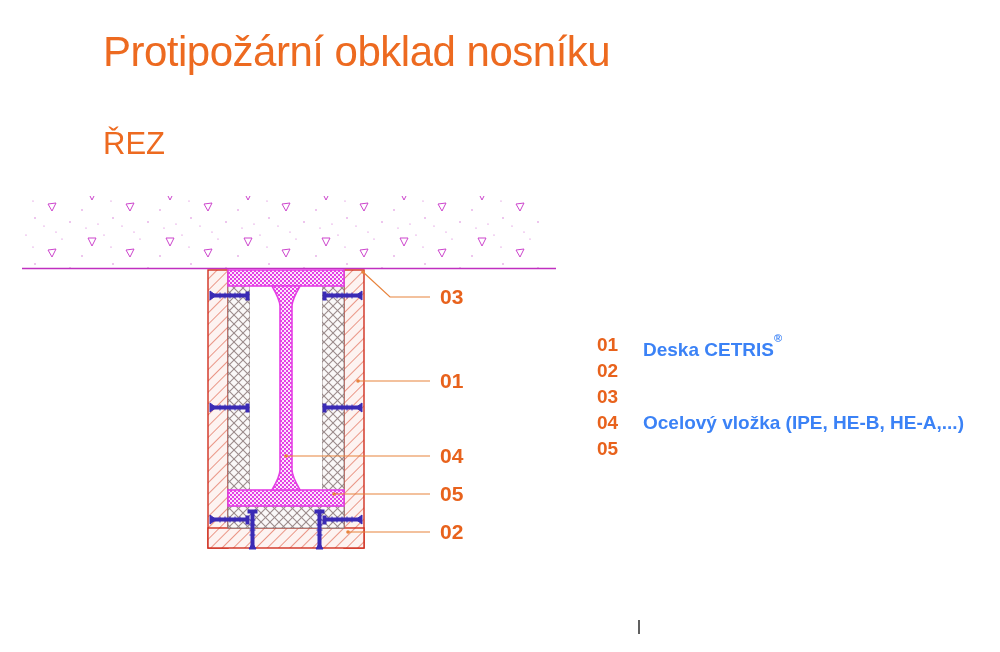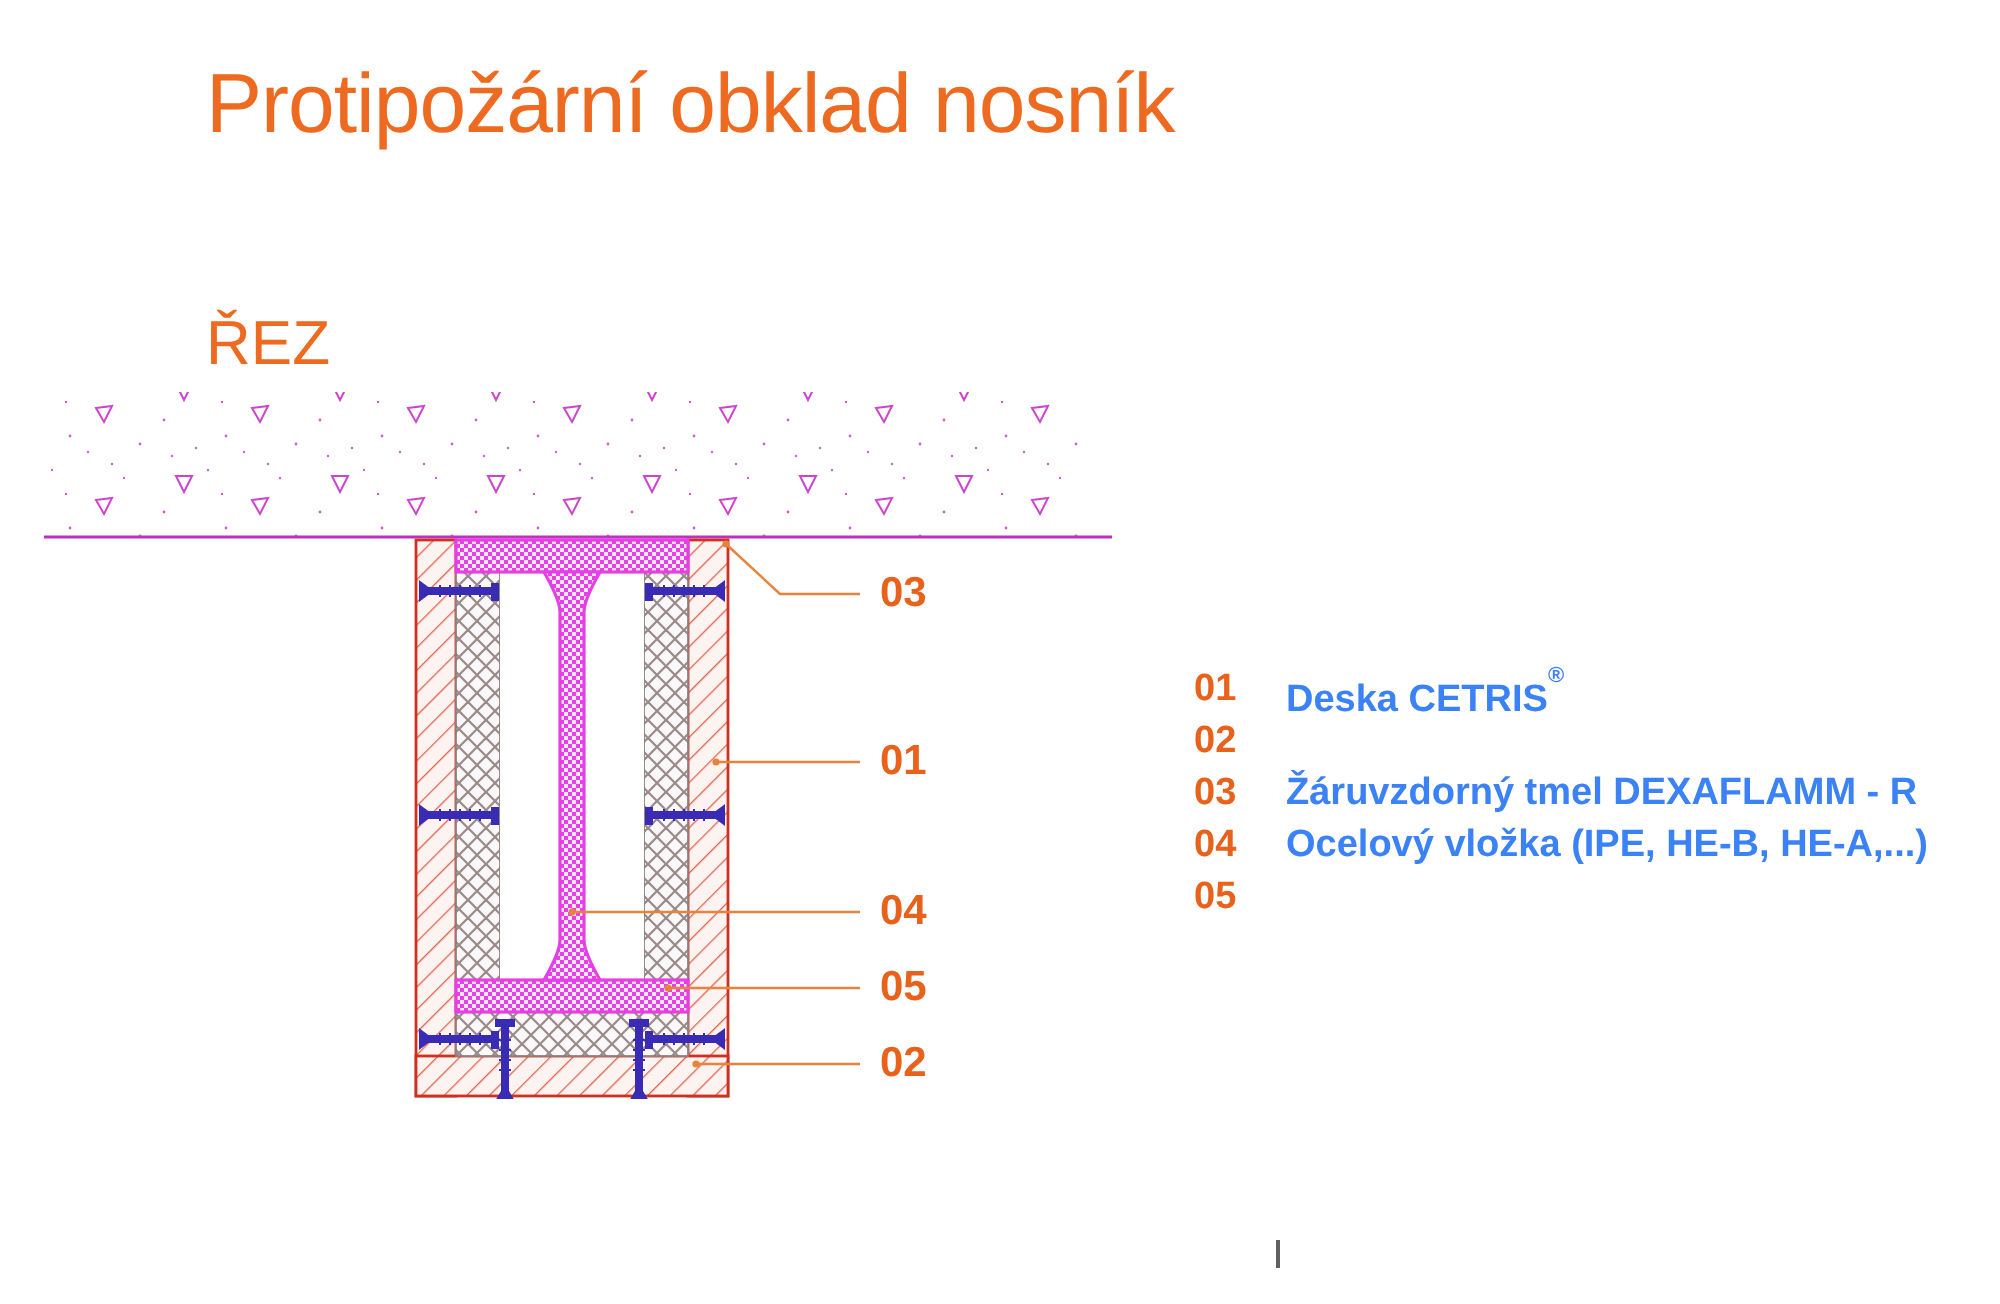--- a/index.html
+++ b/index.html
@@ -12,21 +12,21 @@
 
   
   #title{
     position:absolute;left:103px;top:28px;
     font-size:42px;font-weight:400;color:#ED6A20;
     letter-spacing:-0.5px;white-space:nowrap;
   }
   #subtitle{
     position:absolute;left:103px;top:126px;
     font-size:31px;font-weight:400;color:#ED6A20;
-    letter-spacing:0px;white-space:nowrap;margin-top:28px;
+    letter-spacing:0px;white-space:nowrap;
   }
 
   
   #legend{position:absolute;left:597px;top:333px;}
   .leg-row{display:flex;align-items:flex-start;height:26px;white-space:nowrap;}
   .leg-num{
     width:46px;flex:0 0 46px;
     font-size:19px;font-weight:bold;color:#E8621C;
     line-height:24px;
   }
@@ -52,21 +52,21 @@
   #caret{
     position:absolute;left:638px;top:620px;width:2px;height:14px;
     background:#444;opacity:.85;
   }
 </style>
 </head>
 <body>
 
 <div class="page">
 
-  <div id="title">Protipožární obklad nosník</div>
+  <div id="title">Protipožární obklad nosníku</div>
   <div id="subtitle">ŘEZ</div>
 
   <svg id="drawing" viewBox="0 0 1000 652" xmlns="http://www.w3.org/2000/svg">
     <defs>
 
       <pattern id="concrete" width="78" height="46" patternUnits="userSpaceOnUse">
         <g fill="none" stroke="#CC44CC" stroke-width="1">
           <path d="M10 8 L18 8 L14 16 Z"></path>
           <path d="M48 20 L56 19 L52 27 Z"></path>
         </g>
@@ -269,21 +269,20 @@
   <div id="legend">
     <div class="leg-row">
       <span class="leg-num">01</span>
       <span class="leg-txt"><span>Deska CETRIS</span><span class="reg-sup">®</span></span>
     </div>
     <div class="leg-row">
       <span class="leg-num">02</span>
     </div>
     <div class="leg-row">
       <span class="leg-num">03</span>
-      <span class="leg-txt">Žáruvzdorný tmel DEXAFLAMM - R</span>
     </div>
     <div class="leg-row">
       <span class="leg-num">04</span>
       <span class="leg-txt">Ocelový vložka (IPE, HE-B, HE-A,...)</span>
     </div>
     <div class="leg-row">
       <span class="leg-num">05</span>
     </div>
   </div>
 

